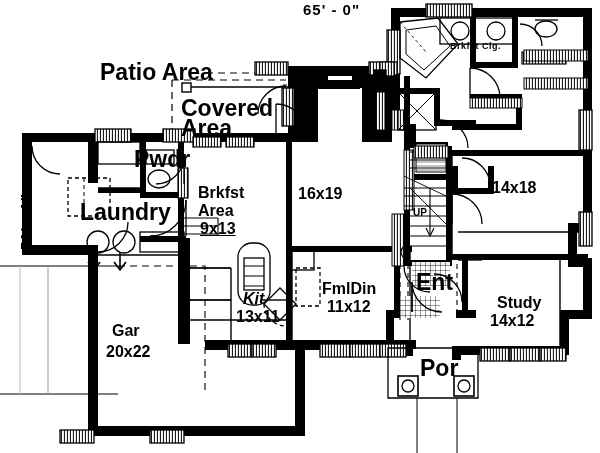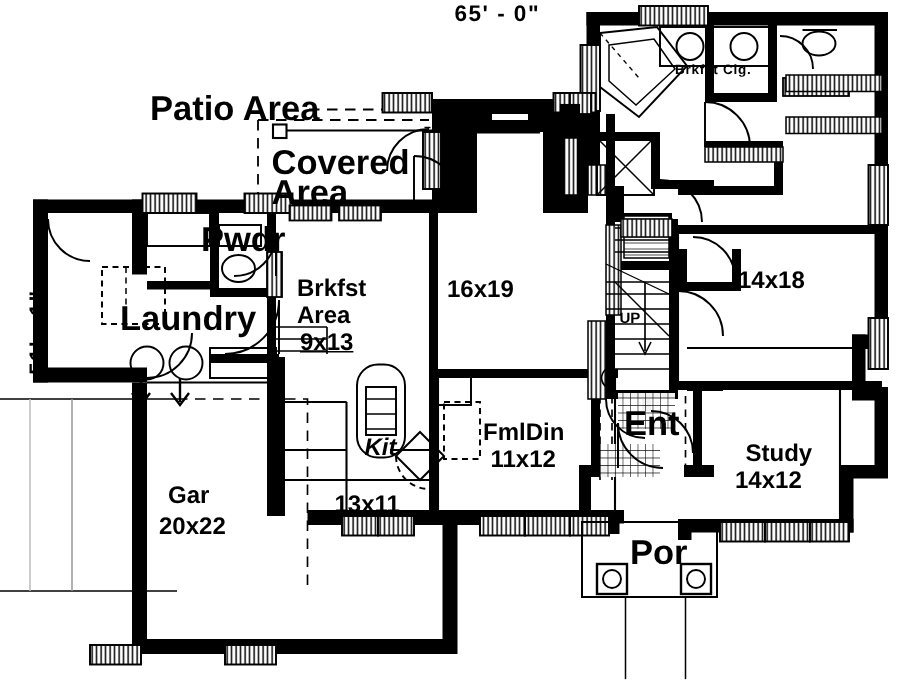--- a/index.html
+++ b/index.html
@@ -508,21 +508,21 @@
 
   <div class="lbl room-dim" style="left:298px;top:169px;margin-top:16px;">16x19</div>
 
   <div class="lbl room-dim" style="left:492px;top:179px;">14x18</div>
 
   <div class="lbl small-lbl" style="left:450px;top:42px;">Brkfst Clg.</div>
 
   <div class="lbl tiny-lbl" style="left:413px;top:168px;margin-top:40px;">UP</div>
 
   <div class="lbl room-name" style="left:243px;top:290px;font-style:italic;">Kit</div>
-  <div class="lbl room-dim" style="left:223px;top:308px;margin-top:20px;">13x11</div>
+  <div class="lbl room-dim" style="left:236px;top:308px;">13x11</div>
 
   <div class="lbl room-name" style="left:322px;top:280px;">FmlDin</div>
   <div class="lbl room-dim" style="left:327px;top:298px;">11x12</div>
 
   <div class="lbl area-lbl" style="left:416px;top:270px;">Ent</div>
 
   <div class="lbl room-name" style="left:497px;top:294px;">Study</div>
   <div class="lbl room-dim" style="left:490px;top:312px;">14x12</div>
 
   <div class="lbl area-lbl" style="left:420px;top:356px;">Por</div>

